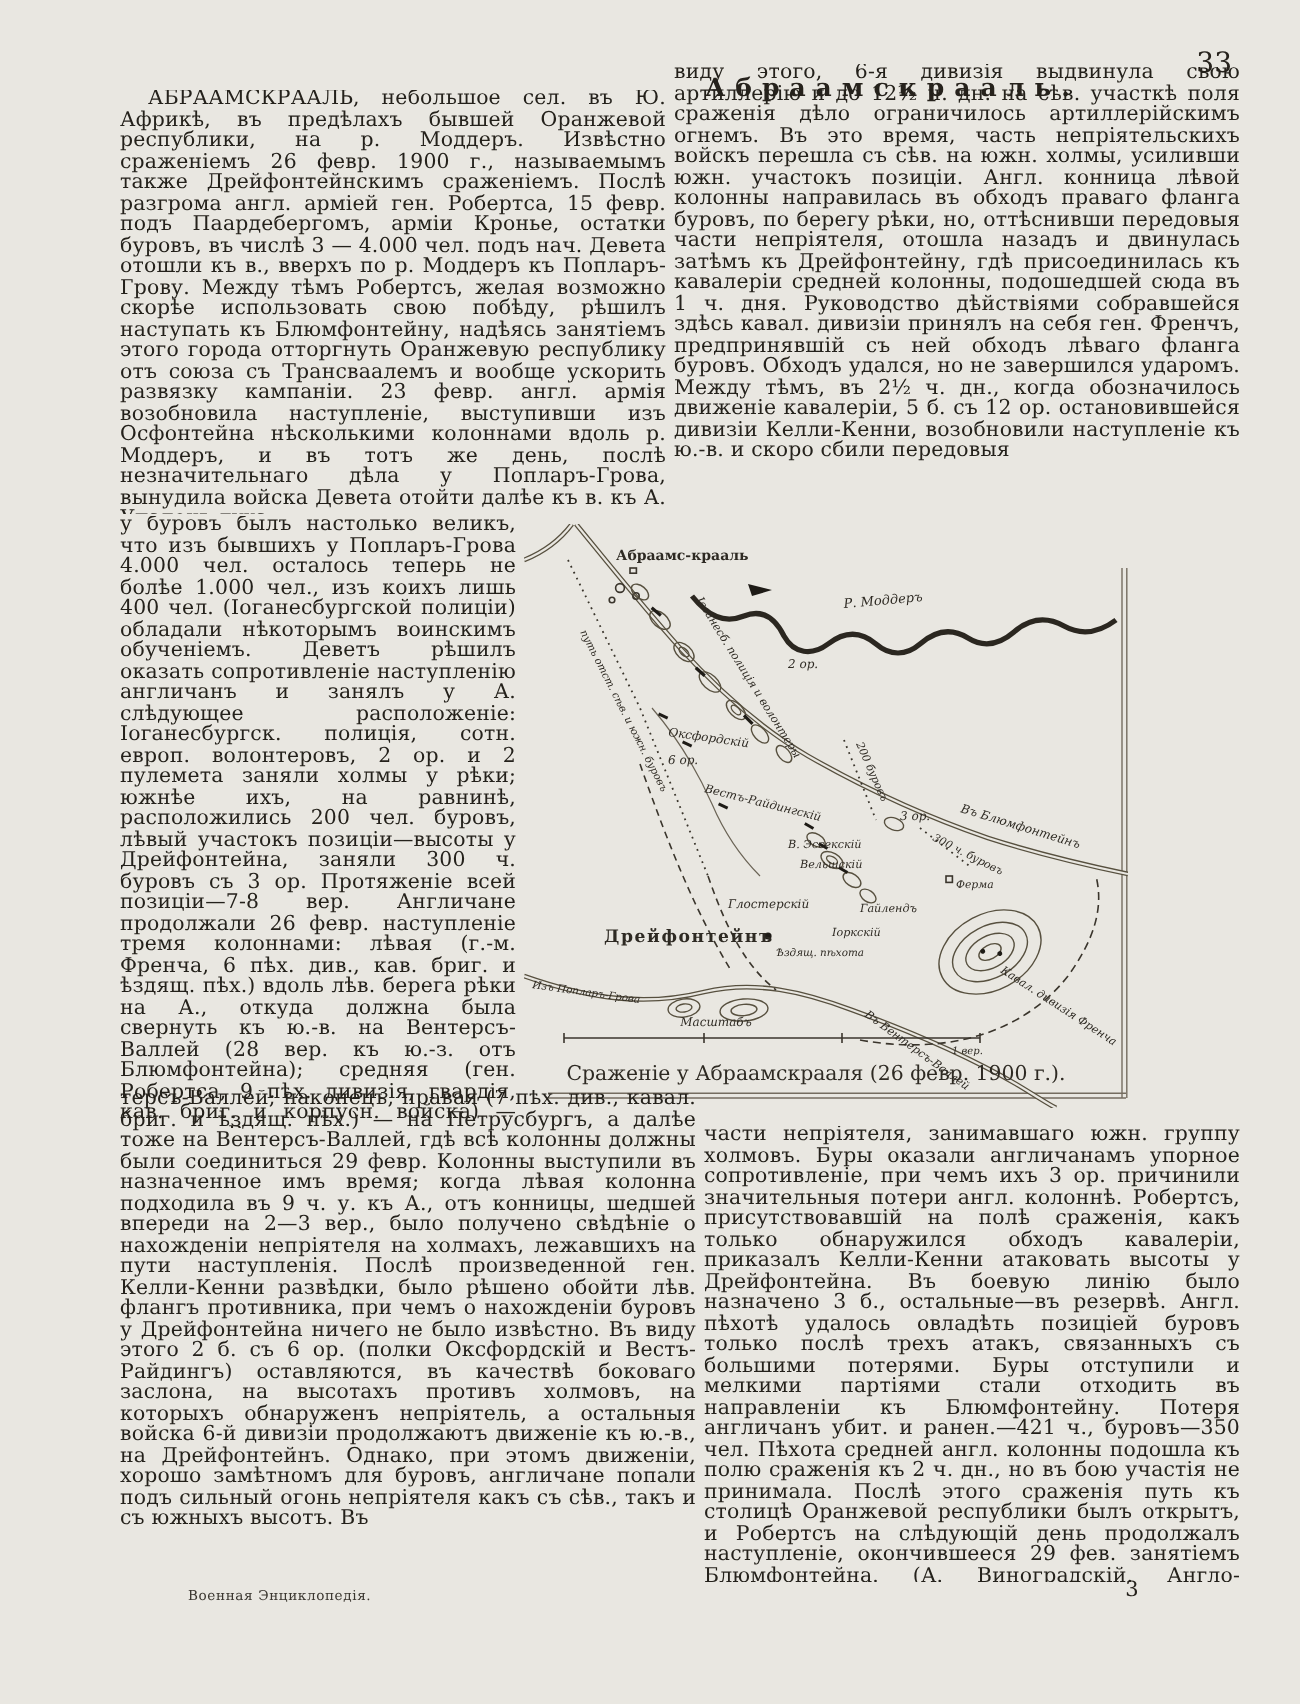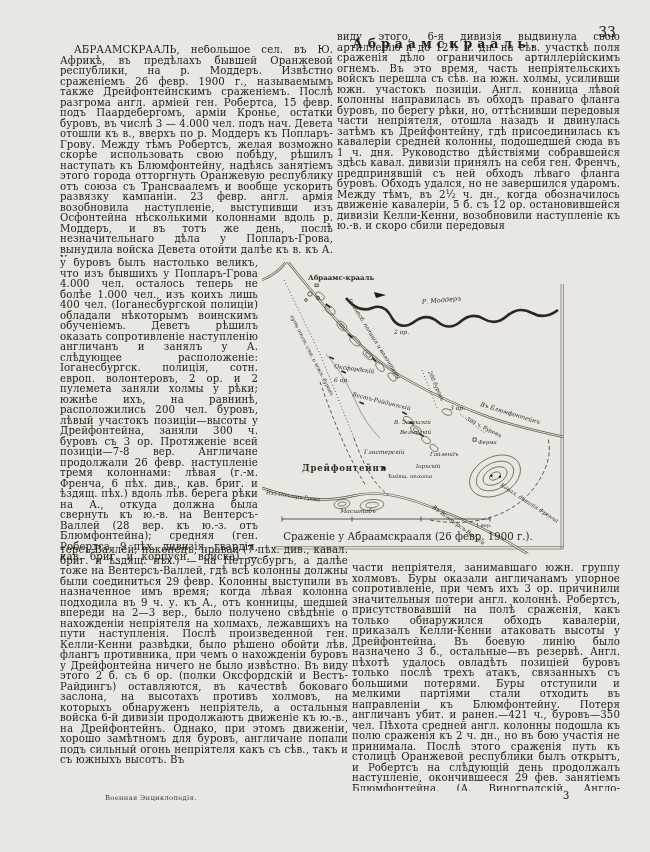--- a/index.html
+++ b/index.html
@@ -19,21 +19,21 @@
     letter-spacing:0.1px;overflow:hidden;color:#24211b;
   }
   .l1{top:45px;left:60px;width:273px;height:212px;text-indent:14px;}
   .r1{top:32px;left:337px;width:283px;height:212px;}
   .l2{top:258px;left:60px;width:198px;height:306px;}
   .l3{top:545px;left:60px;width:288px;height:228px;}
   .r2{top:563px;left:352px;width:268px;height:228px;}
   .lead{font-weight:normal;}
   .map-wrap{top:262px;left:262px;width:302px;height:292px;}
   .sig{top:789px;left:552px;width:28px;text-align:center;font-size:10.5px;}
-  .footer{top:794px;left:94px;font-size:6.8px;letter-spacing:0.3px;color:#3a362f;margin-left:11px;}
+  .footer{top:794px;left:94px;font-size:6.8px;letter-spacing:0.3px;color:#3a362f;}
   svg text{fill:#2e2a23;font-family:"DejaVu Serif", serif;}
   .ml{font-style:italic;}
   .map-line{stroke:#57503f;fill:none;}
   .frame{stroke:#756d60;stroke-width:0.7;}
 </style>
 </head>
 <body>
 
 <div class="abs running-title">Абраамскрааль.</div>
 <div class="abs page-number">33</div>

